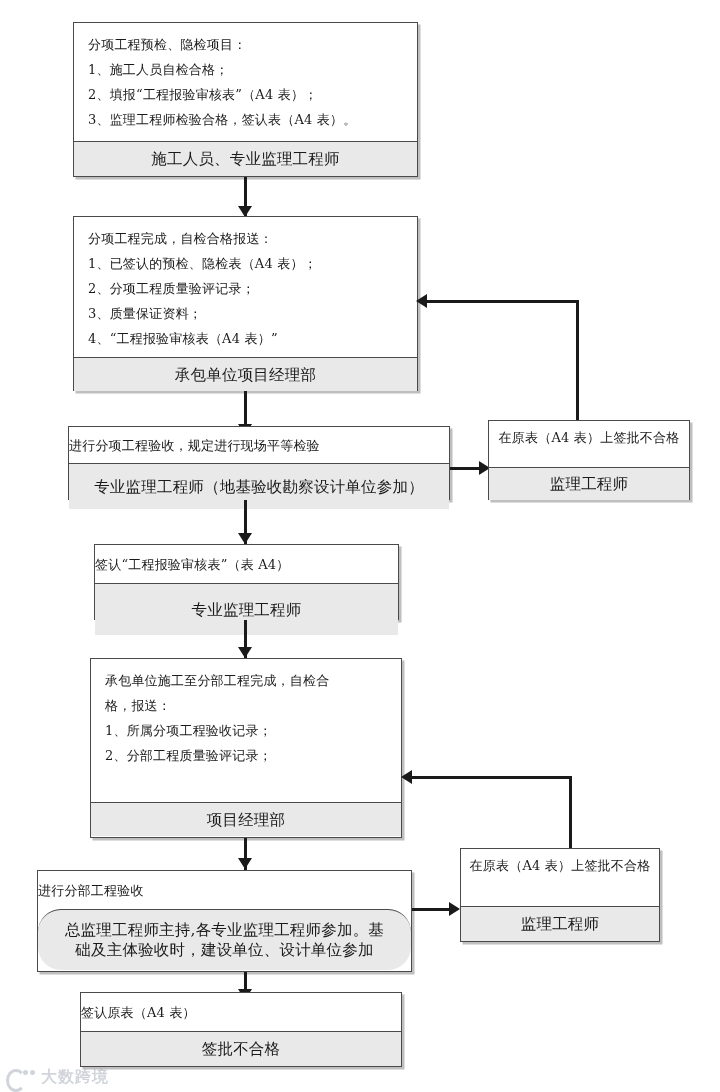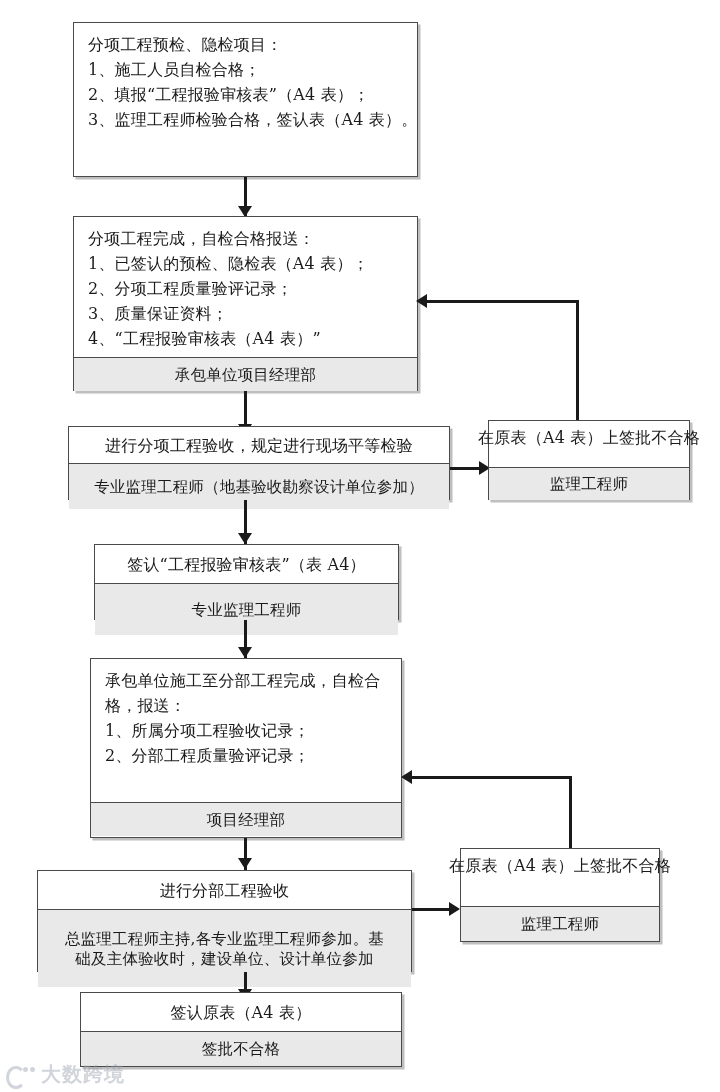--- a/index.html
+++ b/index.html
@@ -38,29 +38,29 @@
     border-top: 1.5px solid #4a4a4a;
     text-align: center;
     display: flex;
     align-items: center;
     justify-content: center;
   }
   .line {
     display: block;
     white-space: nowrap;
     color: #1a1a1a;
-    font-size: 16px;
+    font-size: 13px;
     line-height: 25px;
     letter-spacing: 0.2px;
   }
   .line.center { text-align: center; }
   .role .line { font-size: 15.5px; line-height: 20px; }
 
   
-  .body.center-body { display:flex; flex-direction:column; align-items:center; justify-content:center; padding:0; }
+  .body.center-body { display:flex; flex-direction:column; justify-content:center; padding:0; }
   .body.two-line { display:flex; justify-content:center; padding: 4px 10px; }
 
   
   .vline, .hline {
     position: absolute;
     background: #1a1a1a;
   }
   .vline { width: 2.5px; }
   .hline { height: 2.5px; }
 
@@ -113,37 +113,40 @@
     position: absolute;
     width: 5px; height: 5px;
     border-radius: 50%;
     background: #9aa3b0;
     top: 2px;
   }
   #watermark .wm-dot.d1 { left: 17px; }
   #watermark .wm-dot.d2 { left: 24px; }
   #watermark .wm-text {
     font-family: "DejaVu Sans", "Liberation Sans", sans-serif;
-    font-size: 20px;
+    font-size: 16px;
     font-weight: bold;
     color: #9aa3b0;
     letter-spacing: 1px;
   }
 </style>
 </head>
 <body>
 
 <div id="canvas">
 
   <div class="node" style="left:73px; top:22px; width:345px; height:155px;">
     <div class="body" style="height:118px;">
       <span class="line">分项工程预检、隐检项目：</span>
       <span class="line">1、施工人员自检合格；</span>
       <span class="line">2、填报“工程报验审核表”（A4 表）；</span>
       <span class="line">3、监理工程师检验合格，签认表（A4 表）。</span>
+    </div>
+    <div class="role" style="height:35px;">
+      <span class="line">施工人员、专业监理工程师</span>
     </div>
   </div>
 
   <div class="vline" style="left:244px; top:177px; height:39px;"></div>
   <div class="arrow-down" style="left:238px; top:206px;"></div>
 
   <div class="node" style="left:73px; top:216px; width:345px; height:175px;">
     <div class="body" style="height:140px;">
       <span class="line">分项工程完成，自检合格报送：</span>
       <span class="line">1、已签认的预检、隐检表（A4 表）；</span>
@@ -216,21 +219,21 @@
   <div class="hline" style="left:412px; top:776px; width:160px;"></div>
   <div class="arrow-left" style="left:401px; top:770px;"></div>
 
   <div class="vline" style="left:244px; top:838px; height:32px;"></div>
   <div class="arrow-down" style="left:238px; top:858px;"></div>
 
   <div class="node" style="left:37px; top:870px; width:375px; height:102px;">
     <div class="body center-body" style="height:38px;">
       <span class="line">进行分部工程验收</span>
     </div>
-    <div class="role" style="height:78px; flex-direction:column;">
+    <div class="role" style="height:61px; flex-direction:column;border-radius:23px;">
       <span class="line">总监理工程师主持,各专业监理工程师参加。基</span>
       <span class="line">础及主体验收时，建设单位、设计单位参加</span>
     </div>
   </div>
 
   <div class="hline" style="left:412px; top:908px; width:44px;"></div>
   <div class="arrow-right" style="left:449px; top:902px;"></div>
 
   <div class="node" style="left:460px; top:848px; width:200px; height:94px;">
     <div class="body two-line" style="height:57px;">

